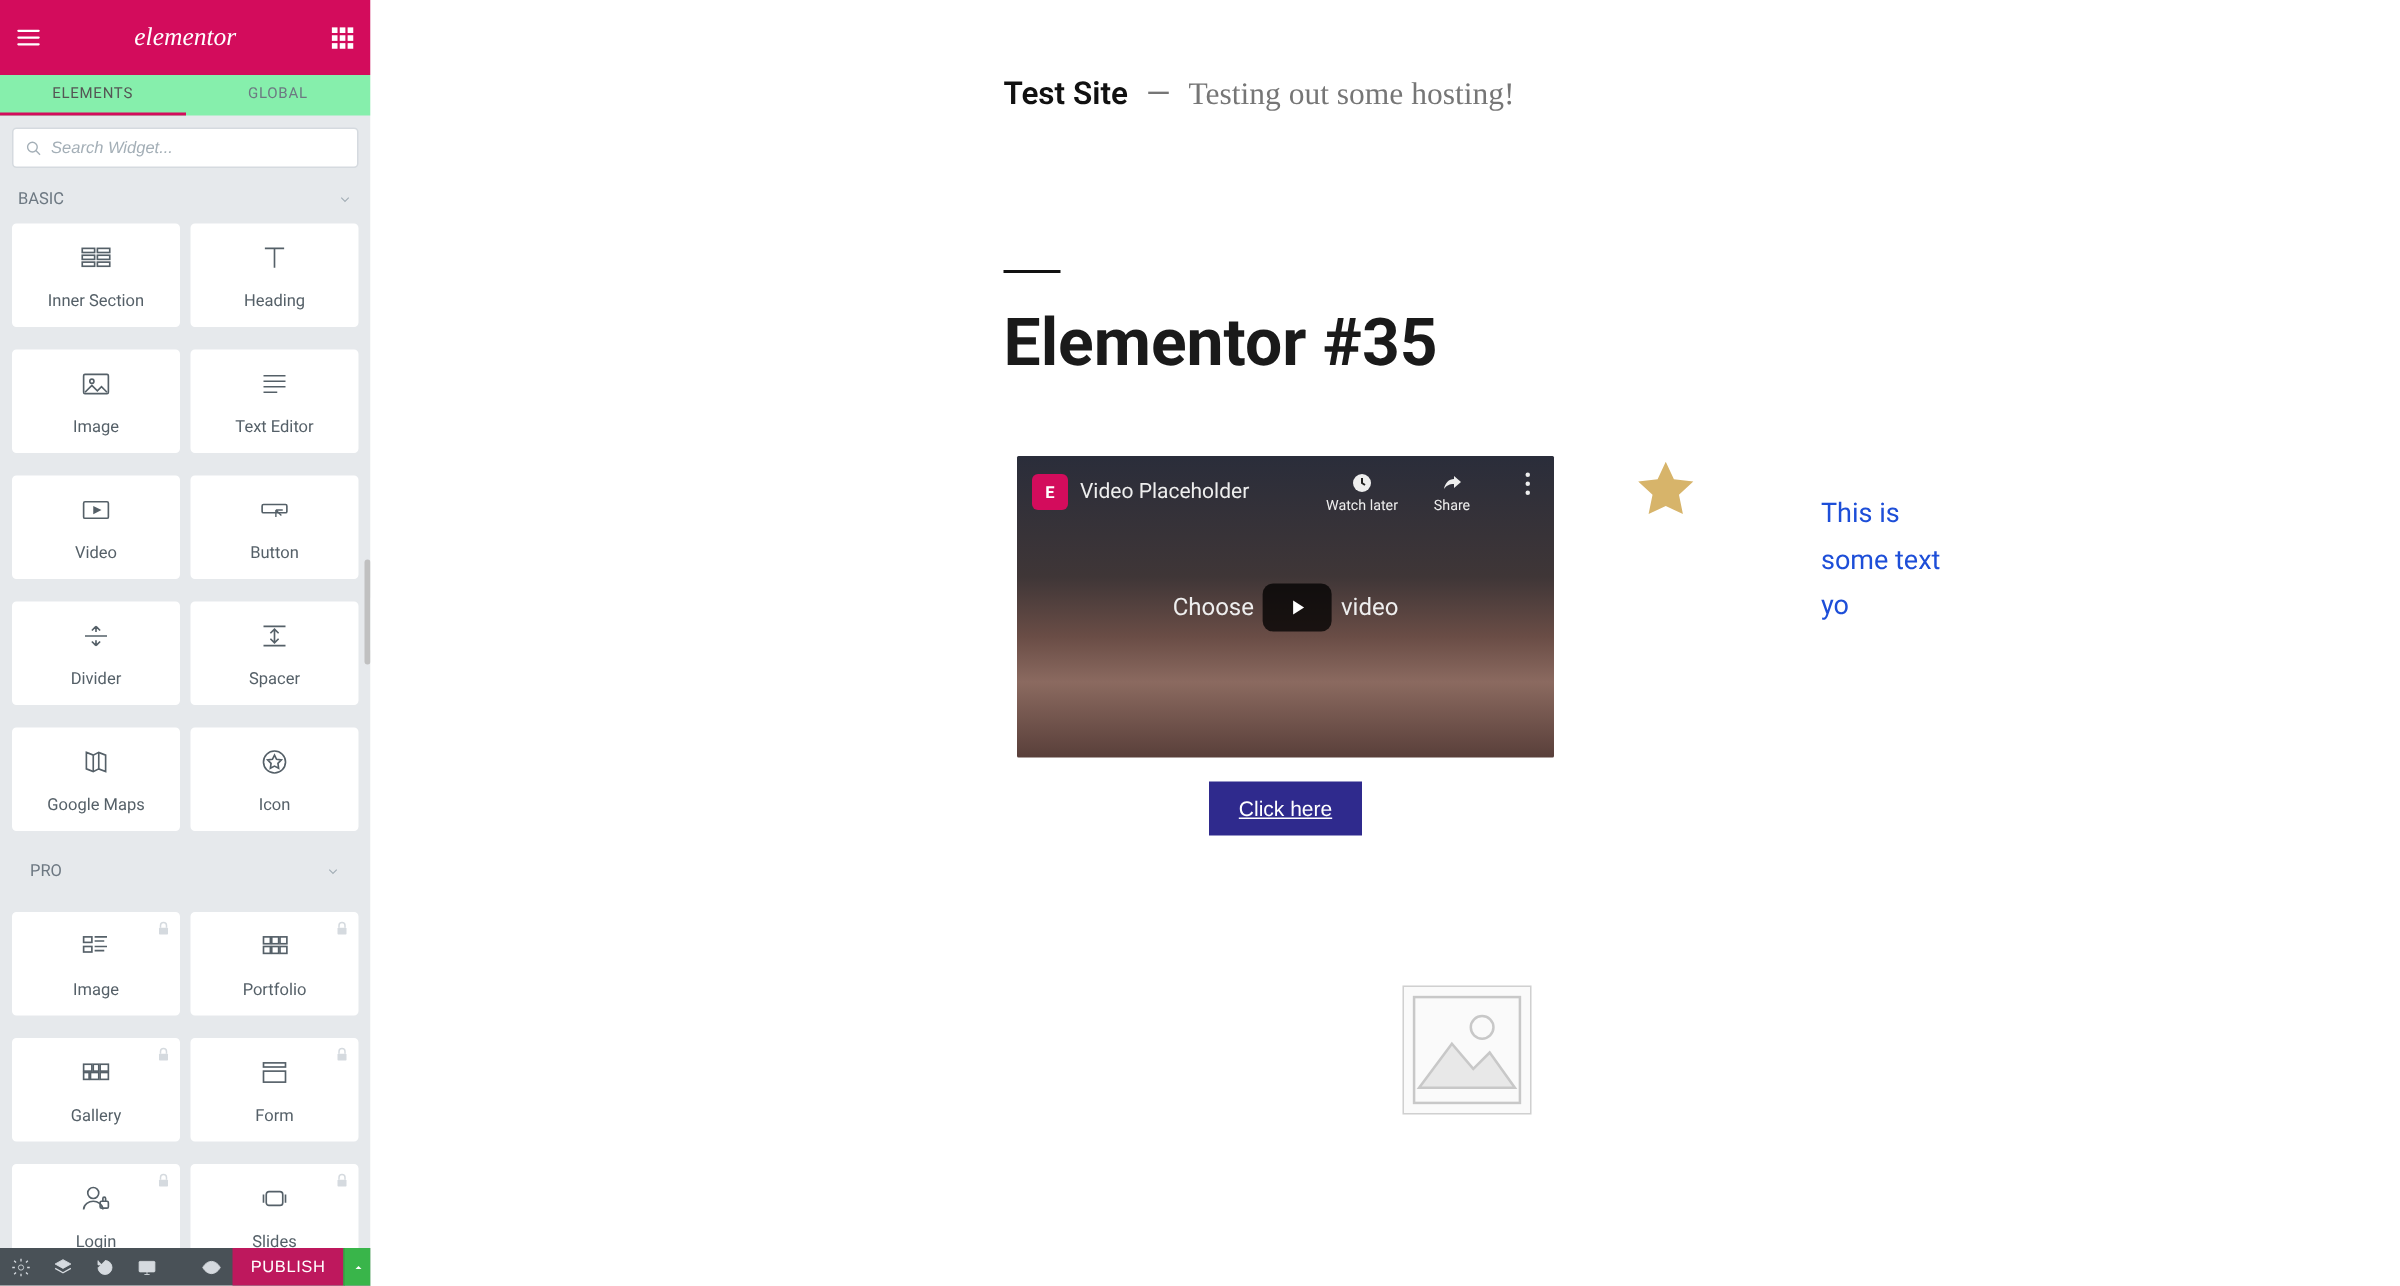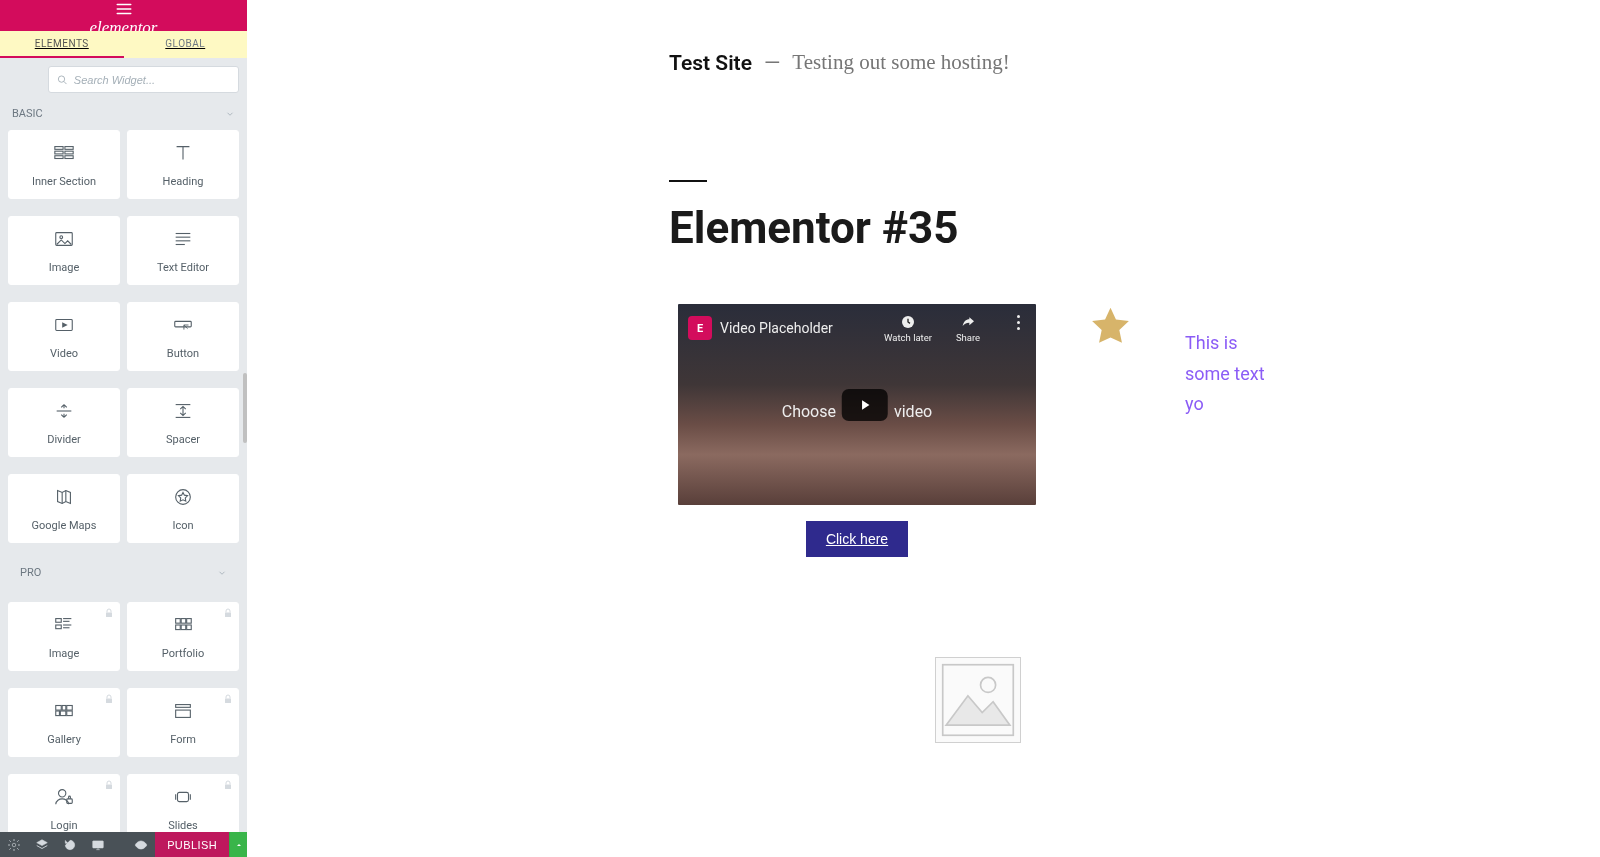--- a/index.html
+++ b/index.html
@@ -2,31 +2,31 @@
 <html><head>
 <meta charset="utf-8">
 <style>
   * { box-sizing: border-box; margin: 0; padding: 0; }
   body { font-family: -apple-system, BlinkMacSystemFont, "Segoe UI", Roboto, Helvetica, Arial, sans-serif; width: 1600px; height: 857px; overflow: hidden; background: #fff; }
 
   
   .sidebar { position: absolute; top: 0; left: 0; width: 247px; height: 857px; background: #e6e9ec; display: flex; flex-direction: column; }
 
   
-  .sb-header { height: 31px; background: #d30c5c; display: flex; align-items: center; justify-content: space-between; padding: 0 10px; color: #fff; flex-direction: column; }
+  .sb-header { height: 50px; background: #d30c5c; display: flex; align-items: center; justify-content: space-between; padding: 0 10px; color: #fff; }
   .sb-header .menu-icon, .sb-header .grid-icon { width: 18px; height: 18px; cursor: pointer; display:flex; align-items:center; justify-content:center; }
   .sb-header .logo { font-family: cursive; font-size: 17px; font-style: italic; }
 
   
-  .sb-tabs { height: 27px; background: #fef9c3; display: flex; text-decoration: underline; }
+  .sb-tabs { height: 27px; background: #86efac; display: flex; }
   .sb-tab { flex: 1; display:flex; align-items:center; justify-content:center; font-size: 10px; letter-spacing: .5px; color:#6d7882; cursor:pointer; border-bottom:2px solid transparent; }
   .sb-tab.active { color:#555; border-bottom:2px solid #d30c5c; }
 
   
-  .sb-search { padding: 8px; margin-left: 40px; }
+  .sb-search { padding: 8px; }
   .sb-search-inner { height: 27px; background:#fff; border:1px solid #d5dadf; border-radius:3px; display:flex; align-items:center; padding:0 8px; }
   .sb-search-inner svg { width:12px; height:12px; fill:#a4afb7; }
   .sb-search-inner input { border:none; outline:none; font-size:11px; margin-left:6px; width:100%; color:#333; }
   .sb-search-inner input::placeholder { color:#a4afb7; font-style: italic; }
 
   
   .sb-cat { height:25px; display:flex; align-items:center; justify-content:space-between; padding:0 12px; font-size:11px; color:#6d7882; cursor:pointer; }
   .sb-cat .chev { width:10px; height:10px; }
 
   
@@ -67,32 +67,32 @@
   
   .video-col { width: 358px; }
   .video-frame { width:358px; height:201px; background: linear-gradient(180deg,#2a2d3a 0%, #3f3637 40%, #6a4d46 60%, #8b6a60 75%, #593f3a 100%); position:relative; color:#eee; border-radius:1px; }
   .video-top { position:absolute; top:0; left:0; right:0; height:48px; display:flex; align-items:center; padding:0 10px; gap:8px; }
   .v-badge { width:24px; height:24px; background:#d30c5c; border-radius:4px; display:flex; align-items:center; justify-content:center; color:#fff; font-weight:bold; font-size:11px; }
   .v-title { font-size:14px; flex:1; white-space:nowrap; overflow:hidden; }
   .v-ctrl { display:flex; flex-direction:column; align-items:center; width:52px; font-size:9.5px; color:#eee; gap:2px; }
   .v-ctrl svg { width:16px; height:16px; fill:#eee; }
   .v-more { width:16px; display:flex; flex-direction:column; align-items:center; gap:3px; margin-left:8px; margin-top:-12px; }
   .v-more span { width:3px; height:3px; background:#eee; border-radius:50%; }
-  .v-center { position:absolute; top:50%; left:50%; transform:translate(-50%,-50%); display:flex; align-items:flex-end; gap:6px; font-size:16px; color:#eee; white-space:nowrap; }
+  .v-center { position:absolute; top:50%; left:50%; transform:translate(-50%,-50%); display:flex; align-items:center; gap:6px; font-size:16px; color:#eee; white-space:nowrap; }
   .play-btn { width:46px; height:32px; background:rgba(0,0,0,.75); border-radius:7px; display:flex; align-items:center; justify-content:center; }
   .play-btn svg { width:16px; height:16px; fill:#fff; }
 
   .click-btn { display:block; margin:16px auto 0; background:#2f2a8d; color:#fff; text-decoration:underline; font-size:14px; padding:10px 20px; border:none; cursor:pointer; }
 
   
   .star-col { width:45px; padding-top: 0px; }
   .star-col svg { width:45px; height:45px; fill:#d7b46a; }
 
   
-  .text-col { width:100px; padding-top: 24px; color:#8b5cf6; font-size:18px; line-height:1.7; }
+  .text-col { width:100px; padding-top: 24px; color:#1d4ed8; font-size:18px; line-height:1.7;margin-left:29px; }
 
   
   .img-ph { margin: 100px 0 0 688px; width:86px; height:86px; border:1px solid #d0d0d0; position:relative; background:#fafafa; }
   .img-ph svg { width:100%; height:100%; }
 
   
   .scroll-hint { position:absolute; left:243px; top:373px; width:4px; height:70px; background:#c0c0c0; border-radius:2px; }
 </style>
 </head>
 <body>

